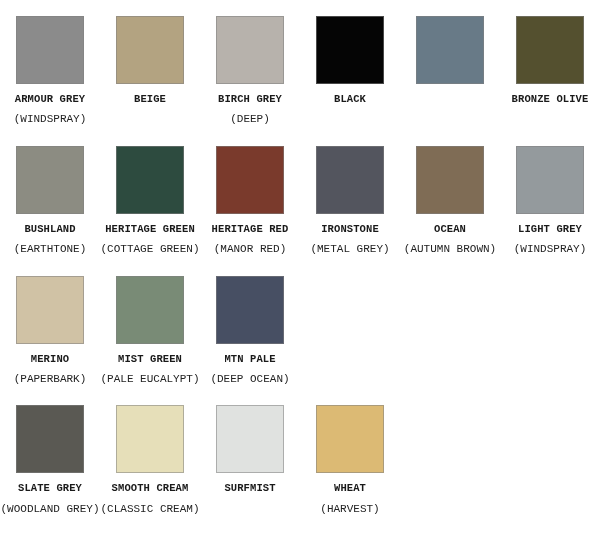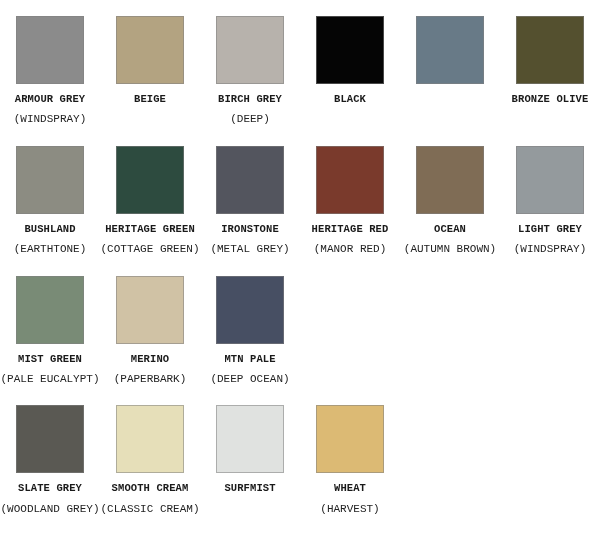--- a/index.html
+++ b/index.html
@@ -121,61 +121,61 @@
         </div>
       </div>
       <div class="swatch-cell">
         <div class="swatch-chip" style="background-color: rgb(45, 75, 63);"></div>
         <div class="swatch-labels">
           <span class="swatch-name">HERITAGE GREEN</span>
           <span class="swatch-alt">(COTTAGE GREEN)</span>
         </div>
       </div>
       <div class="swatch-cell">
+        <div class="swatch-chip" style="background-color: rgb(122, 58, 44);"></div>
+        <div class="swatch-labels">
+          <span class="swatch-name">HERITAGE RED</span>
+          <span class="swatch-alt">(MANOR RED)</span>
+        </div>
+      </div>
+      <div class="swatch-cell">
         <div class="swatch-chip" style="background-color: rgb(83, 85, 94);"></div>
         <div class="swatch-labels">
           <span class="swatch-name">IRONSTONE</span>
           <span class="swatch-alt">(METAL GREY)</span>
         </div>
       </div>
       <div class="swatch-cell">
-        <div class="swatch-chip" style="background-color: rgb(122, 58, 44);"></div>
-        <div class="swatch-labels">
-          <span class="swatch-name">HERITAGE RED</span>
-          <span class="swatch-alt">(MANOR RED)</span>
-        </div>
-      </div>
-      <div class="swatch-cell">
         <div class="swatch-chip" style="background-color: rgb(127, 108, 85);"></div>
         <div class="swatch-labels">
           <span class="swatch-name">OCEAN</span>
           <span class="swatch-alt">(AUTUMN BROWN)</span>
         </div>
       </div>
       <div class="swatch-cell">
         <div class="swatch-chip" style="background-color: rgb(148, 154, 157);"></div>
         <div class="swatch-labels">
           <span class="swatch-name">LIGHT GREY</span>
           <span class="swatch-alt">(WINDSPRAY)</span>
         </div>
       </div>
     </div>
     <div class="swatch-row">
       <div class="swatch-cell">
+        <div class="swatch-chip" style="background-color: rgb(208, 194, 165);"></div>
+        <div class="swatch-labels">
+          <span class="swatch-name">MERINO</span>
+          <span class="swatch-alt">(PAPERBARK)</span>
+        </div>
+      </div>
+      <div class="swatch-cell">
         <div class="swatch-chip" style="background-color: rgb(121, 139, 118);"></div>
         <div class="swatch-labels">
           <span class="swatch-name">MIST GREEN</span>
           <span class="swatch-alt">(PALE EUCALYPT)</span>
-        </div>
-      </div>
-      <div class="swatch-cell">
-        <div class="swatch-chip" style="background-color: rgb(208, 194, 165);"></div>
-        <div class="swatch-labels">
-          <span class="swatch-name">MERINO</span>
-          <span class="swatch-alt">(PAPERBARK)</span>
         </div>
       </div>
       <div class="swatch-cell">
         <div class="swatch-chip" style="background-color: rgb(71, 79, 99);"></div>
         <div class="swatch-labels">
           <span class="swatch-name">MTN PALE</span>
           <span class="swatch-alt">(DEEP OCEAN)</span>
         </div>
       </div>
     </div>

